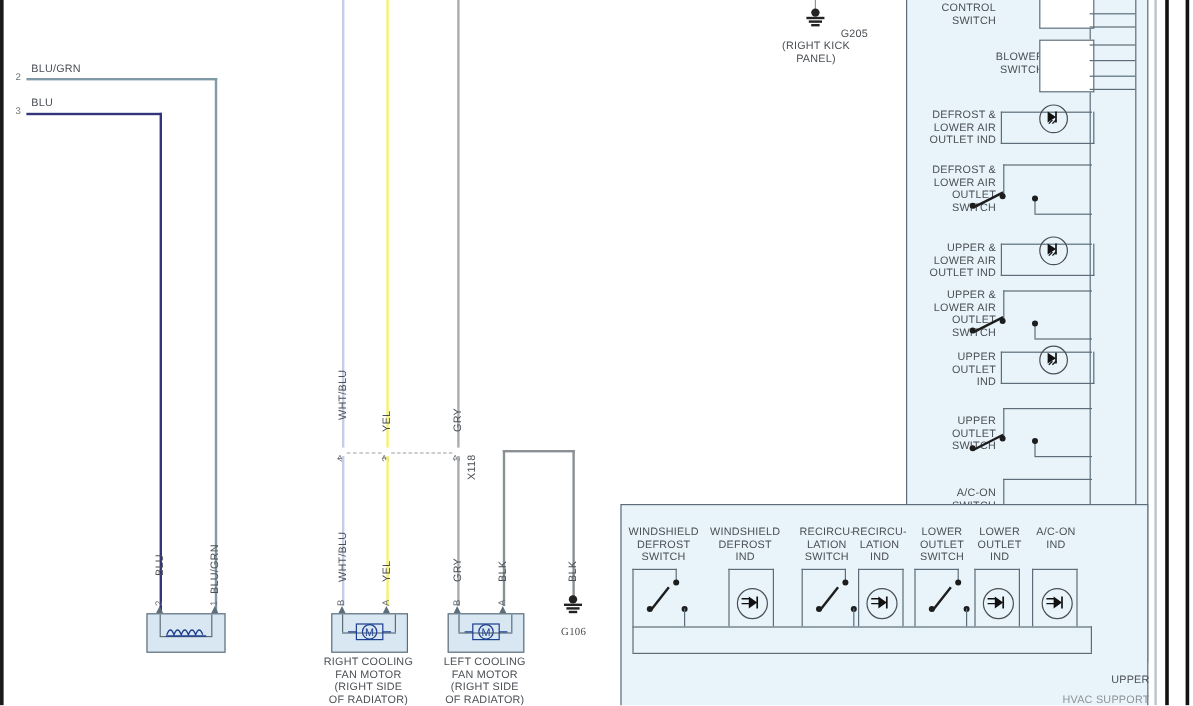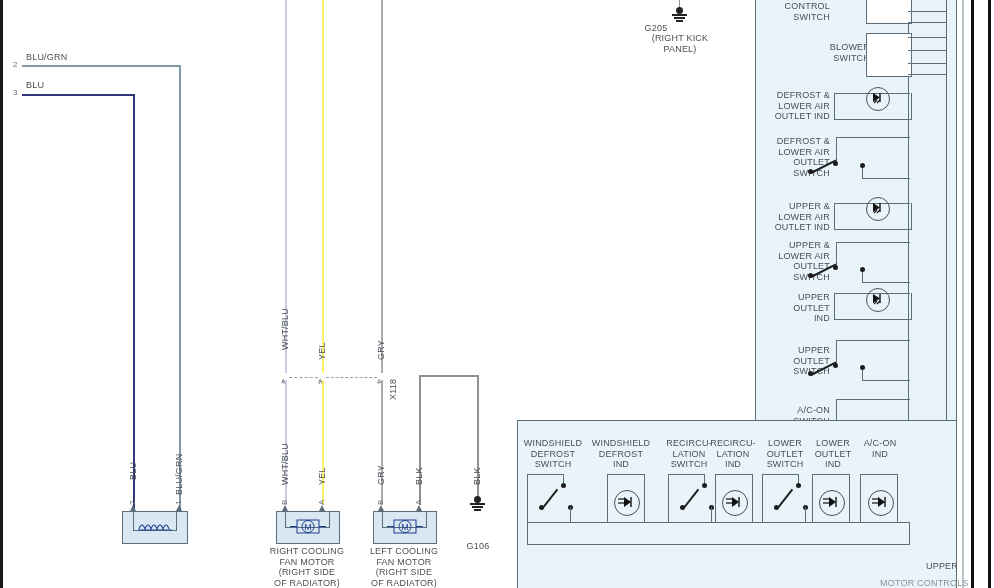--- a/index.html
+++ b/index.html
@@ -160,28 +160,28 @@
   <div class="txt c" style="left:345px;top:546px;width:118px;">LEFT COOLING
 FAN MOTOR
 (RIGHT SIDE
 OF RADIATOR)</div>
 
   <div class="vlabel" style="left:472px;top:485px;">BLK</div>
   <div class="gnd-dot" style="left:474px;top:496px;"></div>
   <div class="gnd-bar1" style="left:470px;top:503px;width:15px;"></div>
   <div class="gnd-bar2" style="left:472px;top:506px;width:11px;"></div>
   <div class="gnd-bar3" style="left:474px;top:509px;width:7px;"></div>
-  <div class="txt c" style="left:440px;top:541px;width:76px;">G106</div>
+  <div class="txt c" style="left:440px;top:521px;width:76px;font-family:Liberation Serif, serif;">G106</div>
 
   <div class="gnd-stem" style="left:679px;top:0px;height:8px;background:#8f9498;"></div>
   <div class="gnd-dot" style="left:676px;top:7px;"></div>
   <div class="gnd-bar1" style="left:672px;top:14px;width:15px;"></div>
   <div class="gnd-bar2" style="left:674px;top:17px;width:11px;"></div>
   <div class="gnd-bar3" style="left:676px;top:20px;width:7px;"></div>
-  <div class="txt c" style="left:616px;top:23px;width:80px;">G205</div>
+  <div class="txt c" style="left:672px;top:23px;width:80px;">G205</div>
   <div class="txt c" style="left:630px;top:33px;width:100px;">(RIGHT KICK
 PANEL)</div>
 
   <div class="panel" style="left:755px;top:-6px;width:200px;height:556px;"></div>
   <div class="vline" style="left:908px;top:-6px;height:544px;"></div>
   <div class="vline" style="left:946px;top:-6px;height:556px;"></div>
 
   <div class="txt r" style="left:770px;top:1px;width:60px;">CONTROL
 SWITCH</div>
   <div class="whitebox" style="left:866px;top:-20px;width:44px;height:42px;"></div>
@@ -377,15 +377,15 @@
     <line x1="1" y1="6" x2="8" y2="6" stroke="#111" stroke-width="1.2"></line>
     <line x1="1" y1="10" x2="8" y2="10" stroke="#111" stroke-width="1.2"></line>
   </svg>
 
   <div class="hline" style="left:527px;top:522px;width:383px;"></div>
   <div class="vline" style="left:527px;top:522px;height:22px;"></div>
   <div class="hline" style="left:527px;top:544px;width:383px;"></div>
   <div class="vline" style="left:909px;top:522px;height:22px;"></div>
 
   <div class="txt r" style="left:880px;top:561px;width:78px;">UPPER</div>
-  <div class="txt r" style="left:880px;top:578px;width:78px;color:#8d9398;">MOTOR CONTROLS</div>
+  <div class="txt r" style="left:880px;top:578px;width:78px;color:#8d9398;">HVAC SUPPORT</div>
 
 </div>
 
 </body></html>

